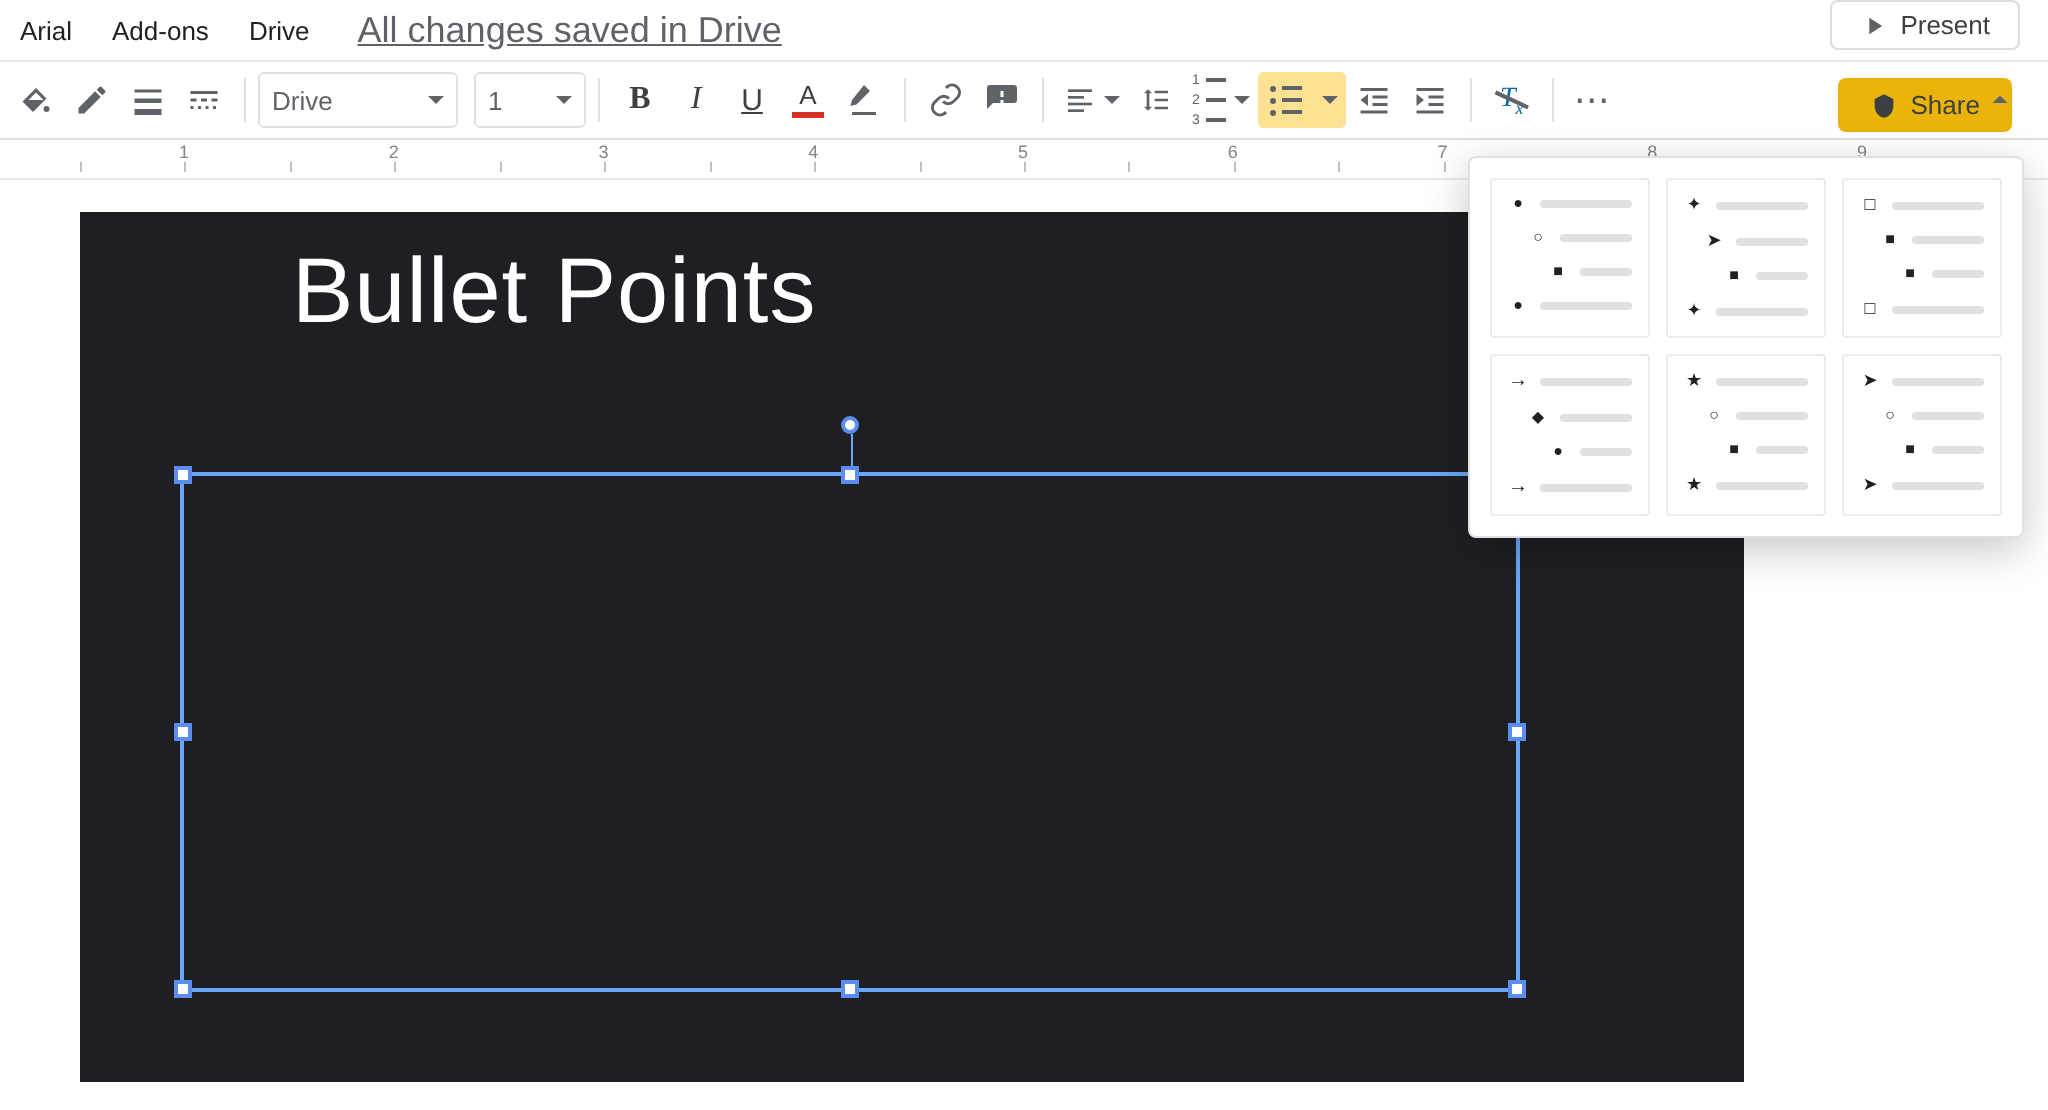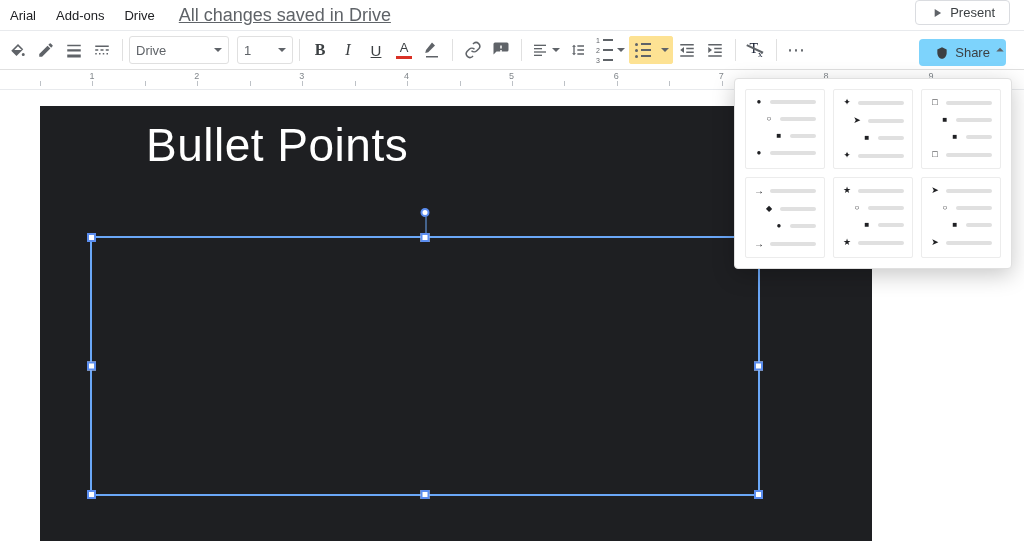--- a/index.html
+++ b/index.html
@@ -50,21 +50,21 @@
     padding: 4px 14px;
     background: #fff;
     display: flex;
     align-items: center;
     gap: 6px;
     color: #3c4043;
   }
   .share-btn {
     border-radius: 4px;
     padding: 6px 16px;
-    background: #7dd3fc;
+    background: #eab308;
     color: #3c4043;
     display: flex;
     align-items: center;
     gap: 6px;
   }
   .comments-icon svg { display: block; }
 
   
   .toolbar-wrap {
     border-top: 1px solid #e8eaed;
@@ -143,21 +143,21 @@
   .text-color-ico .A { font-family: Arial; font-size: 13px; color:#3c4043; line-height: 1;}
   .text-color-ico .bar { width: 16px; height: 3px; background: #d93025; margin-top: 2px; }
 
   
   .list-ico { display:flex; flex-direction:column; gap:3px; align-items:flex-start; }
   .list-ico .row { display:flex; align-items:center; gap:3px; }
   .list-ico .mark-disc { width:3px; height:3px; border-radius:50%; background:#5f6368; }
   .list-ico .mark-num { font-size:7px; color:#5f6368; line-height:1; }
   .list-ico .line { width:10px; height:2px; background:#5f6368; }
 
-  .clearfmt-ico { font-family: "Times New Roman", serif; font-size: 14px; color:#0f172a; position:relative; }
+  .clearfmt-ico { font-style: italic; font-family: "Times New Roman", serif; font-size: 14px; color:#0369a1; position:relative; }
   .clearfmt-ico::after { content:""; position:absolute; left:-3px; top:7px; width:18px; height:1.5px; background:#5f6368; transform: rotate(25deg); }
 
   
   .ruler {
     height: 20px;
     background: #fff;
     border-bottom: 1px solid #e8eaed;
     position: relative;
     overflow: hidden;
     padding: 0 40px;

